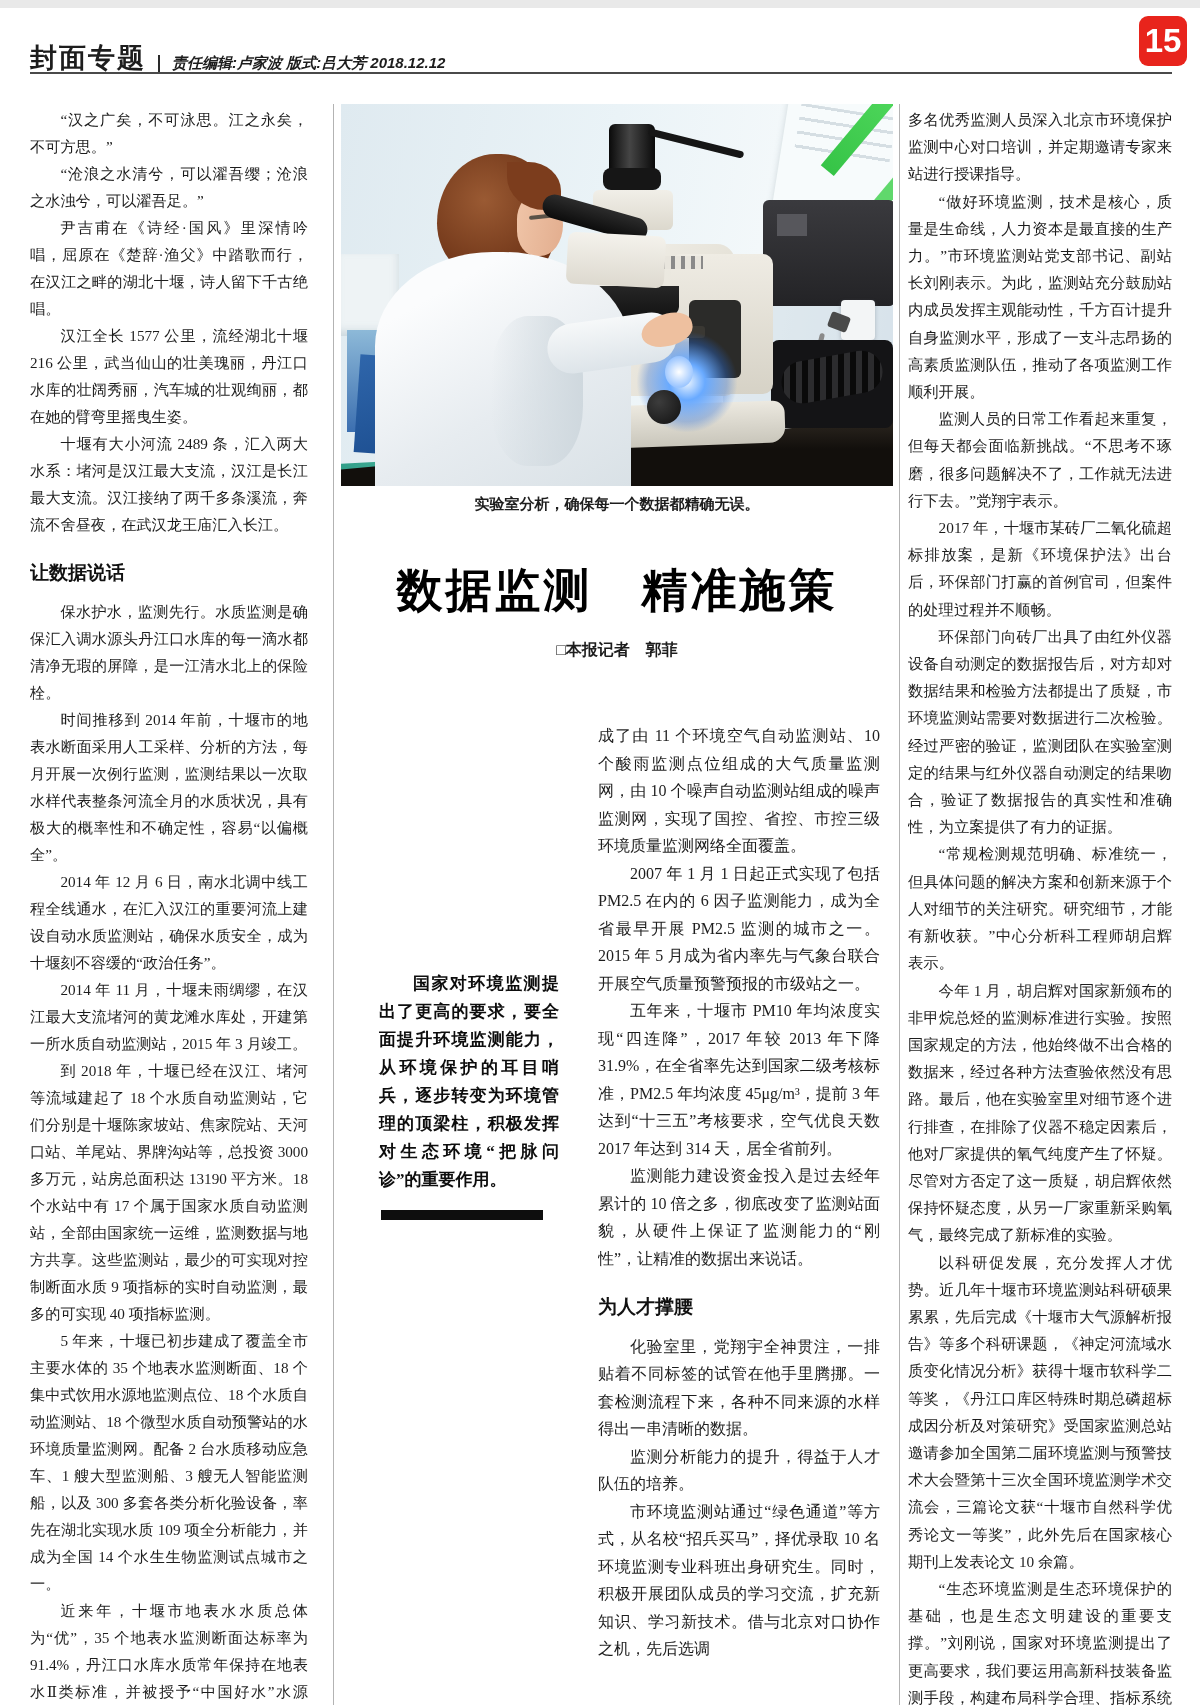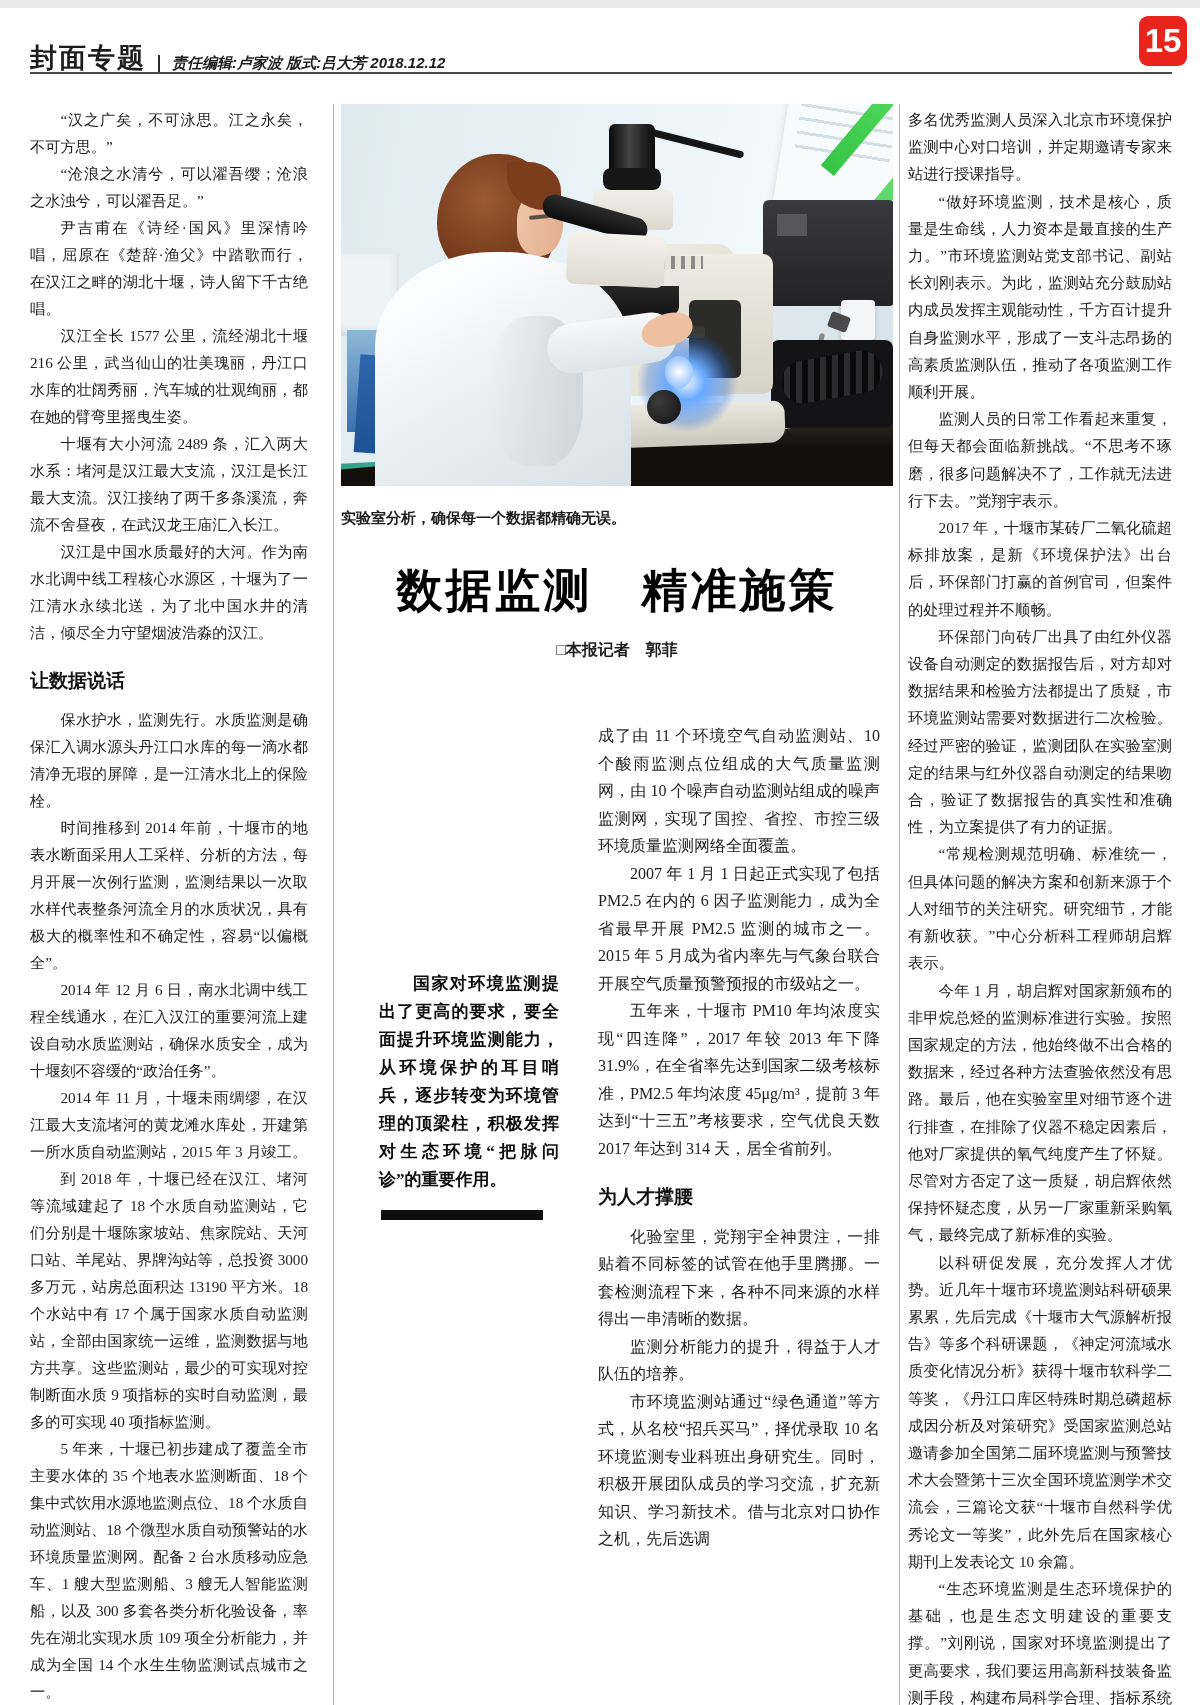--- a/index.html
+++ b/index.html
@@ -27,21 +27,21 @@
   .col{position:absolute;text-align:justify;overflow:hidden;}
   .col-left{left:30px;top:98px;width:278px;height:1602px;font-size:15.2px;line-height:27px;}
   .col-mid{left:598px;top:714px;width:282px;height:991px;font-size:16px;line-height:27.5px;}
   .col-right{left:908px;top:98px;width:264px;height:1602px;font-size:15.3px;line-height:27.2px;}
   .para{margin:0;text-indent:2em;}
   .para.cont{text-indent:0;}
   .sec-head{font-family:"Liberation Sans","DejaVu Sans",sans-serif;font-weight:bold;font-size:19px;
             margin:21px 0 12px;text-indent:0;color:#111;}
 
   
-  .caption{position:absolute;left:341px;top:501px;width:552px;text-align:left;
+  .caption{position:absolute;left:341px;top:487px;width:552px;text-align:center;
            font-family:"Liberation Sans","DejaVu Sans",sans-serif;font-weight:bold;font-size:15px;}
   .headline{position:absolute;left:341px;top:552px;width:552px;text-align:center;
             font-size:46px;font-weight:bold;letter-spacing:3px;color:#000;}
   .byline{position:absolute;left:341px;top:632px;width:552px;text-align:center;
           font-family:"Liberation Sans","DejaVu Sans",sans-serif;font-weight:bold;font-size:16px;}
   .pull-quote-wrap{position:absolute;left:379px;top:962px;width:180px;}
   .pull-quote{font-weight:bold;font-size:17px;line-height:28px;text-align:justify;text-indent:2em;margin:0;color:#0d0d0d;}
   .quote-bar{margin-top:16px;margin-left:2px;width:162px;height:10px;background:#0e0e0e;}
 
   
@@ -115,21 +115,20 @@
 
   <div class="v-rule r1"></div>
   <div class="v-rule r2"></div>
 
   <div class="col col-left">
     <p class="para">“汉之广矣，不可泳思。江之永矣，不可方思。”</p>
     <p class="para">“沧浪之水清兮，可以濯吾缨；沧浪之水浊兮，可以濯吾足。”</p>
     <p class="para">尹吉甫在《诗经·国风》里深情吟唱，屈原在《楚辞·渔父》中踏歌而行，在汉江之畔的湖北十堰，诗人留下千古绝唱。</p>
     <p class="para">汉江全长 1577 公里，流经湖北十堰 216 公里，武当仙山的壮美瑰丽，丹江口水库的壮阔秀丽，汽车城的壮观绚丽，都在她的臂弯里摇曳生姿。</p>
     <p class="para">十堰有大小河流 2489 条，汇入两大水系：堵河是汉江最大支流，汉江是长江最大支流。汉江接纳了两千多条溪流，奔流不舍昼夜，在武汉龙王庙汇入长江。</p>
-    <p class="para">汉江是中国水质最好的大河。作为南水北调中线工程核心水源区，十堰为了一江清水永续北送，为了北中国水井的清洁，倾尽全力守望烟波浩淼的汉江。</p>
     <div class="sec-head">让数据说话</div>
     <p class="para">保水护水，监测先行。水质监测是确保汇入调水源头丹江口水库的每一滴水都清净无瑕的屏障，是一江清水北上的保险栓。</p>
     <p class="para">时间推移到 2014 年前，十堰市的地表水断面采用人工采样、分析的方法，每月开展一次例行监测，监测结果以一次取水样代表整条河流全月的水质状况，具有极大的概率性和不确定性，容易“以偏概全”。</p>
     <p class="para">2014 年 12 月 6 日，南水北调中线工程全线通水，在汇入汉江的重要河流上建设自动水质监测站，确保水质安全，成为十堰刻不容缓的“政治任务”。</p>
     <p class="para">2014 年 11 月，十堰未雨绸缪，在汉江最大支流堵河的黄龙滩水库处，开建第一所水质自动监测站，2015 年 3 月竣工。</p>
     <p class="para">到 2018 年，十堰已经在汉江、堵河等流域建起了 18 个水质自动监测站，它们分别是十堰陈家坡站、焦家院站、天河口站、羊尾站、界牌沟站等，总投资 3000 多万元，站房总面积达 13190 平方米。18 个水站中有 17 个属于国家水质自动监测站，全部由国家统一运维，监测数据与地方共享。这些监测站，最少的可实现对控制断面水质 9 项指标的实时自动监测，最多的可实现 40 项指标监测。</p>
     <p class="para">5 年来，十堰已初步建成了覆盖全市主要水体的 35 个地表水监测断面、18 个集中式饮用水源地监测点位、18 个水质自动监测站、18 个微型水质自动预警站的水环境质量监测网。配备 2 台水质移动应急车、1 艘大型监测船、3 艘无人智能监测船，以及 300 多套各类分析化验设备，率先在湖北实现水质 109 项全分析能力，并成为全国 14 个水生生物监测试点城市之一。</p>
     <p class="para">近来年，十堰市地表水水质总体为“优”，35 个地表水监测断面达标率为 91.4%，丹江口水库水质常年保持在地表水Ⅱ类标准，并被授予“中国好水”水源地。</p>
 
   </div>
@@ -184,20 +183,21 @@
 
   <div class="pull-quote-wrap">
     <p class="pull-quote">国家对环境监测提出了更高的要求，要全面提升环境监测能力，从环境保护的耳目哨兵，逐步转变为环境管理的顶梁柱，积极发挥对生态环境“把脉问诊”的重要作用。</p>
     <div class="quote-bar"></div>
   </div>
 
   <div class="col col-mid">
     <p class="para cont">成了由 11 个环境空气自动监测站、10 个酸雨监测点位组成的大气质量监测网，由 10 个噪声自动监测站组成的噪声监测网，实现了国控、省控、市控三级环境质量监测网络全面覆盖。</p>
     <p class="para">2007 年 1 月 1 日起正式实现了包括 PM2.5 在内的 6 因子监测能力，成为全省最早开展 PM2.5 监测的城市之一。2015 年 5 月成为省内率先与气象台联合开展空气质量预警预报的市级站之一。</p>
     <p class="para">五年来，十堰市 PM10 年均浓度实现“四连降”，2017 年较 2013 年下降 31.9%，在全省率先达到国家二级考核标准，PM2.5 年均浓度 45μg/m³，提前 3 年达到“十三五”考核要求，空气优良天数 2017 年达到 314 天，居全省前列。</p>
+    <p class="para">监测能力建设资金投入是过去经年累计的 10 倍之多，彻底改变了监测站面貌，从硬件上保证了监测能力的“刚性”，让精准的数据出来说话。</p>
     <div class="sec-head">为人才撑腰</div>
     <p class="para">化验室里，党翔宇全神贯注，一排贴着不同标签的试管在他手里腾挪。一套检测流程下来，各种不同来源的水样得出一串清晰的数据。</p>
     <p class="para">监测分析能力的提升，得益于人才队伍的培养。</p>
     <p class="para">市环境监测站通过“绿色通道”等方式，从名校“招兵买马”，择优录取 10 名环境监测专业科班出身研究生。同时，积极开展团队成员的学习交流，扩充新知识、学习新技术。借与北京对口协作之机，先后选调</p>
   </div>
 
   <div class="col col-right">
     <p class="para cont">多名优秀监测人员深入北京市环境保护监测中心对口培训，并定期邀请专家来站进行授课指导。</p>
     <p class="para">“做好环境监测，技术是核心，质量是生命线，人力资本是最直接的生产力。”市环境监测站党支部书记、副站长刘刚表示。为此，监测站充分鼓励站内成员发挥主观能动性，千方百计提升自身监测水平，形成了一支斗志昂扬的高素质监测队伍，推动了各项监测工作顺利开展。</p>
     <p class="para">监测人员的日常工作看起来重复，但每天都会面临新挑战。“不思考不琢磨，很多问题解决不了，工作就无法进行下去。”党翔宇表示。</p>

